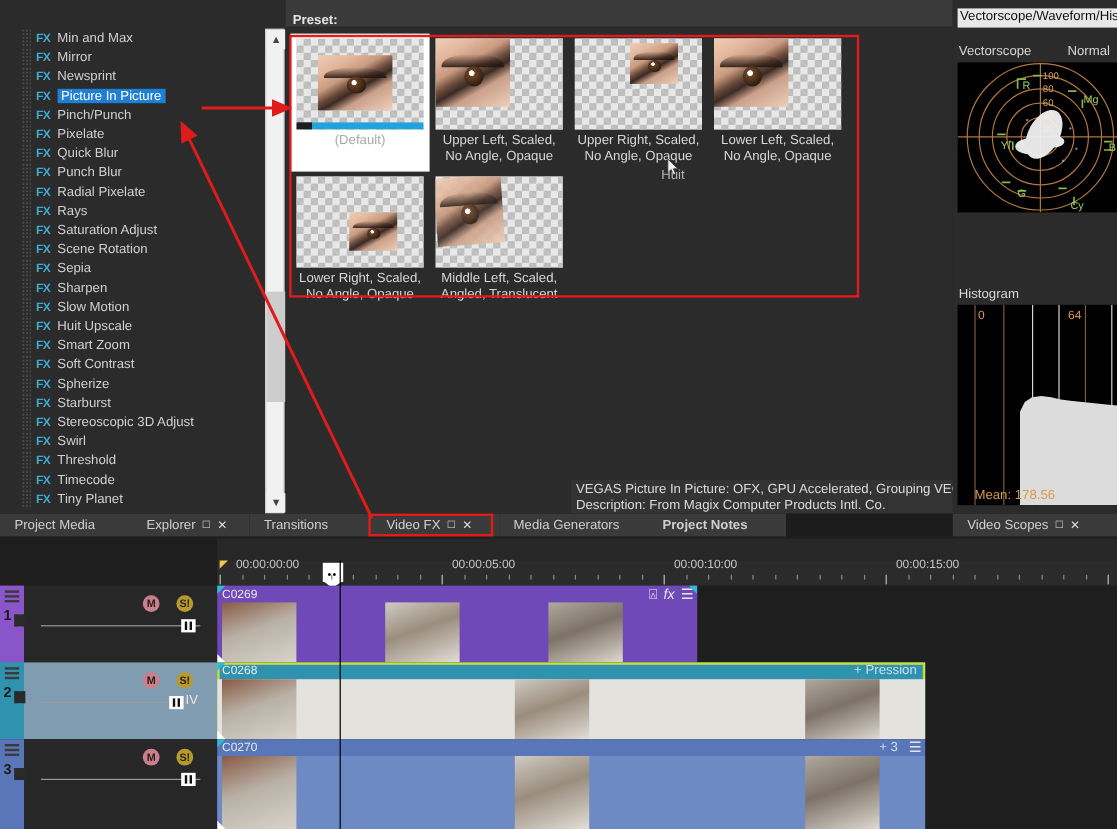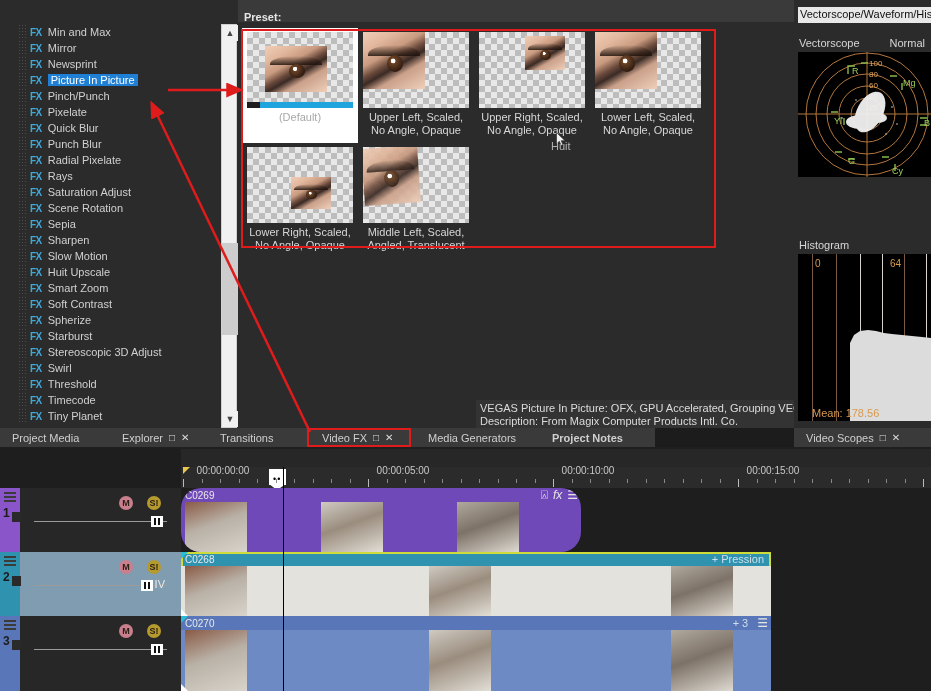--- a/index.html
+++ b/index.html
@@ -521,21 +521,21 @@
             <span>M</span>
           </div>
           <div class="icon-solo" style="right:20px;top:8px">
             <span>S!</span>
           </div>
           <div class="fader" style="left:14px;right:14px;top:33px"></div>
           <div class="fader-handle" style="right:18px;top:28px"></div>
           <div class="fader-lbl" style="right:16px;top:26px"></div>
         </div>
       </div>
-      <div class="clip" style="left: 181px; top: 39px; width: 400px; height: 64px; background: rgb(112, 73, 184); border-radius: 20px;">
+      <div class="clip" style="left: 181px; top: 39px; width: 400px; height: 64px; background: rgb(112, 73, 184);">
         <div class="clip-hdr">
           <span class="clip-name">C0269</span>
           <span class="clip-rt">
             <span style="font-size:12px">⍓</span>
             <span style="font-style:italic;font-size:12px">fx</span>
             <span style="font-size:12px">☰</span>
           </span>
         </div>
         <div class="clip-body">
           <div class="fr" style="left: 4px; width: 62px; background: linear-gradient(160deg, rgb(138, 90, 70) 0%, rgb(185, 177, 166) 45%, rgb(216, 211, 203) 100%);"></div>

